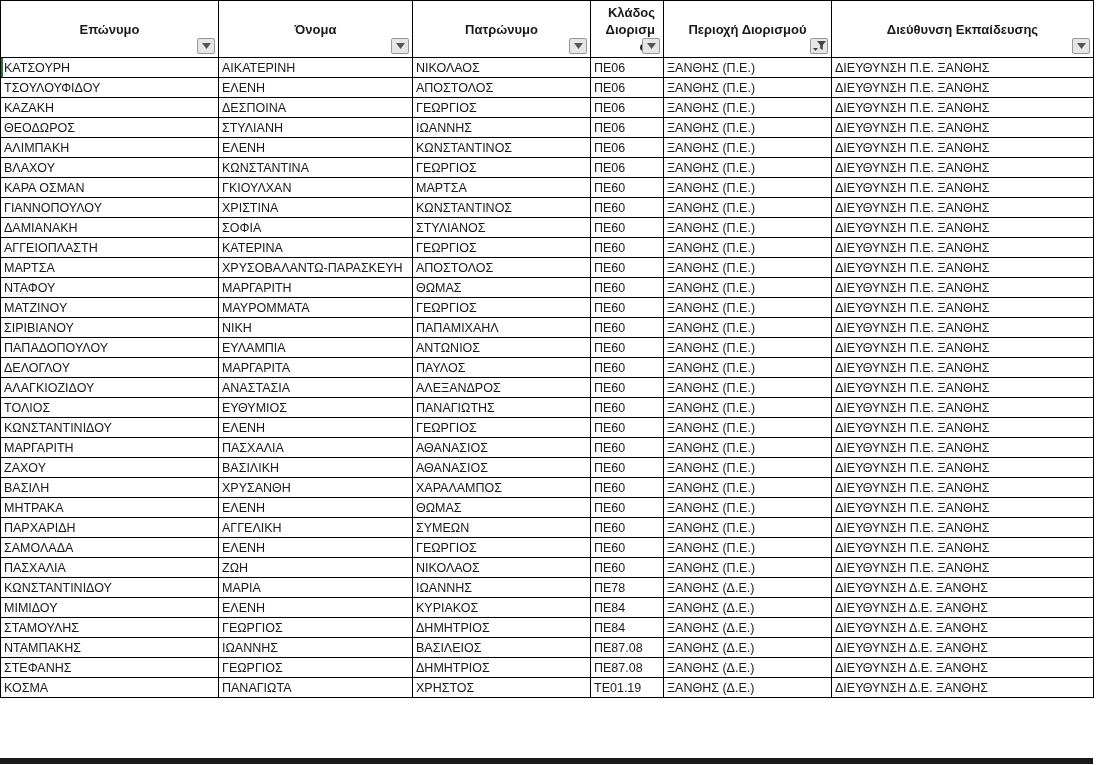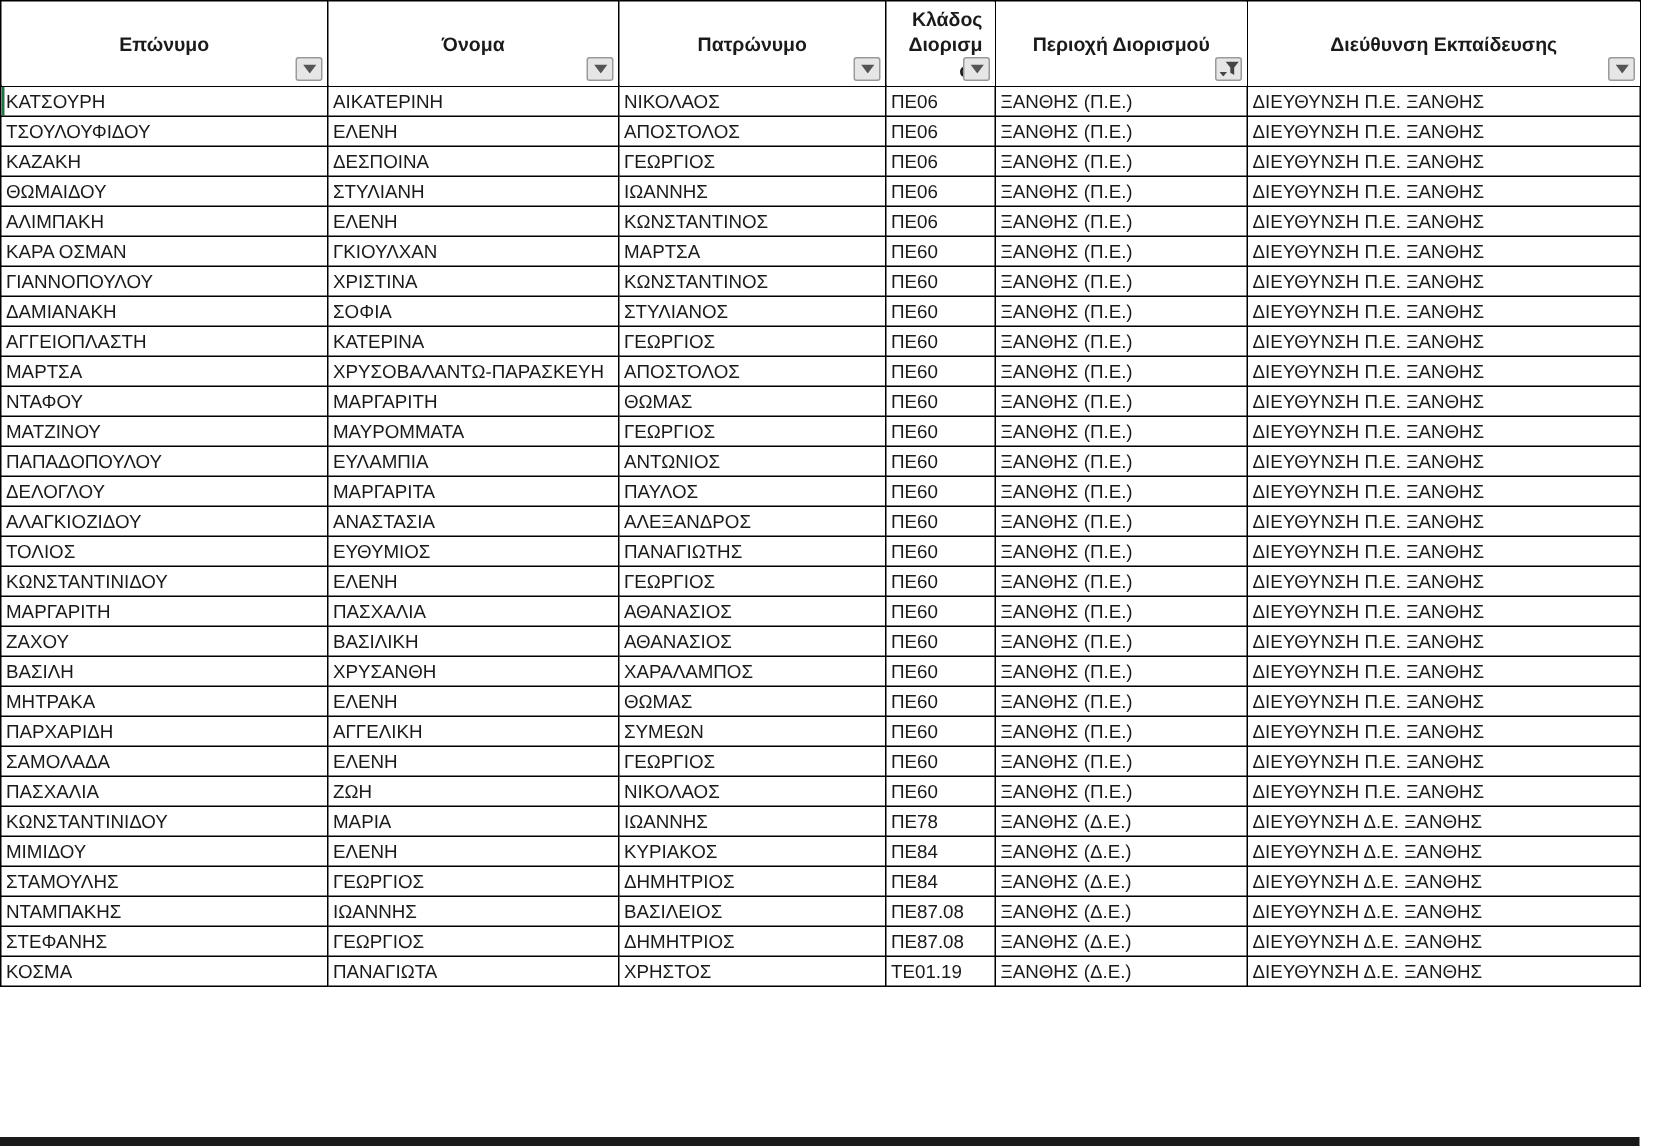--- a/index.html
+++ b/index.html
@@ -145,31 +145,39 @@
   </tr>
         <tr>
     <td>ΚΑΖΑΚΗ</td>
     <td>ΔΕΣΠΟΙΝΑ</td>
     <td>ΓΕΩΡΓΙΟΣ</td>
     <td>ΠΕ06</td>
     <td>ΞΑΝΘΗΣ (Π.Ε.)</td>
     <td>ΔΙΕΥΘΥΝΣΗ Π.Ε. ΞΑΝΘΗΣ</td>
   </tr>
         <tr>
-    <td>ΘΩΜΑΙΔΟΥ</td>
+    <td>ΘΕΟΔΩΡΟΣ</td>
     <td>ΣΤΥΛΙΑΝΗ</td>
     <td>ΙΩΑΝΝΗΣ</td>
     <td>ΠΕ06</td>
     <td>ΞΑΝΘΗΣ (Π.Ε.)</td>
     <td>ΔΙΕΥΘΥΝΣΗ Π.Ε. ΞΑΝΘΗΣ</td>
   </tr>
         <tr>
     <td>ΑΛΙΜΠΑΚΗ</td>
     <td>ΕΛΕΝΗ</td>
     <td>ΚΩΝΣΤΑΝΤΙΝΟΣ</td>
+    <td>ΠΕ06</td>
+    <td>ΞΑΝΘΗΣ (Π.Ε.)</td>
+    <td>ΔΙΕΥΘΥΝΣΗ Π.Ε. ΞΑΝΘΗΣ</td>
+  </tr>
+        <tr>
+    <td>ΒΛΑΧΟΥ</td>
+    <td>ΚΩΝΣΤΑΝΤΙΝΑ</td>
+    <td>ΓΕΩΡΓΙΟΣ</td>
     <td>ΠΕ06</td>
     <td>ΞΑΝΘΗΣ (Π.Ε.)</td>
     <td>ΔΙΕΥΘΥΝΣΗ Π.Ε. ΞΑΝΘΗΣ</td>
   </tr>
         <tr>
     <td>ΚΑΡΑ ΟΣΜΑΝ</td>
     <td>ΓΚΙΟΥΛΧΑΝ</td>
     <td>ΜΑΡΤΣΑ</td>
     <td>ΠΕ60</td>
     <td>ΞΑΝΘΗΣ (Π.Ε.)</td>
@@ -212,20 +220,28 @@
     <td>ΜΑΡΓΑΡΙΤΗ</td>
     <td>ΘΩΜΑΣ</td>
     <td>ΠΕ60</td>
     <td>ΞΑΝΘΗΣ (Π.Ε.)</td>
     <td>ΔΙΕΥΘΥΝΣΗ Π.Ε. ΞΑΝΘΗΣ</td>
   </tr>
         <tr>
     <td>ΜΑΤΖΙΝΟΥ</td>
     <td>ΜΑΥΡΟΜΜΑΤΑ</td>
     <td>ΓΕΩΡΓΙΟΣ</td>
+    <td>ΠΕ60</td>
+    <td>ΞΑΝΘΗΣ (Π.Ε.)</td>
+    <td>ΔΙΕΥΘΥΝΣΗ Π.Ε. ΞΑΝΘΗΣ</td>
+  </tr>
+        <tr>
+    <td>ΣΙΡΙΒΙΑΝΟΥ</td>
+    <td>ΝΙΚΗ</td>
+    <td>ΠΑΠΑΜΙΧΑΗΛ</td>
     <td>ΠΕ60</td>
     <td>ΞΑΝΘΗΣ (Π.Ε.)</td>
     <td>ΔΙΕΥΘΥΝΣΗ Π.Ε. ΞΑΝΘΗΣ</td>
   </tr>
         <tr>
     <td>ΠΑΠΑΔΟΠΟΥΛΟΥ</td>
     <td>ΕΥΛΑΜΠΙΑ</td>
     <td>ΑΝΤΩΝΙΟΣ</td>
     <td>ΠΕ60</td>
     <td>ΞΑΝΘΗΣ (Π.Ε.)</td>

